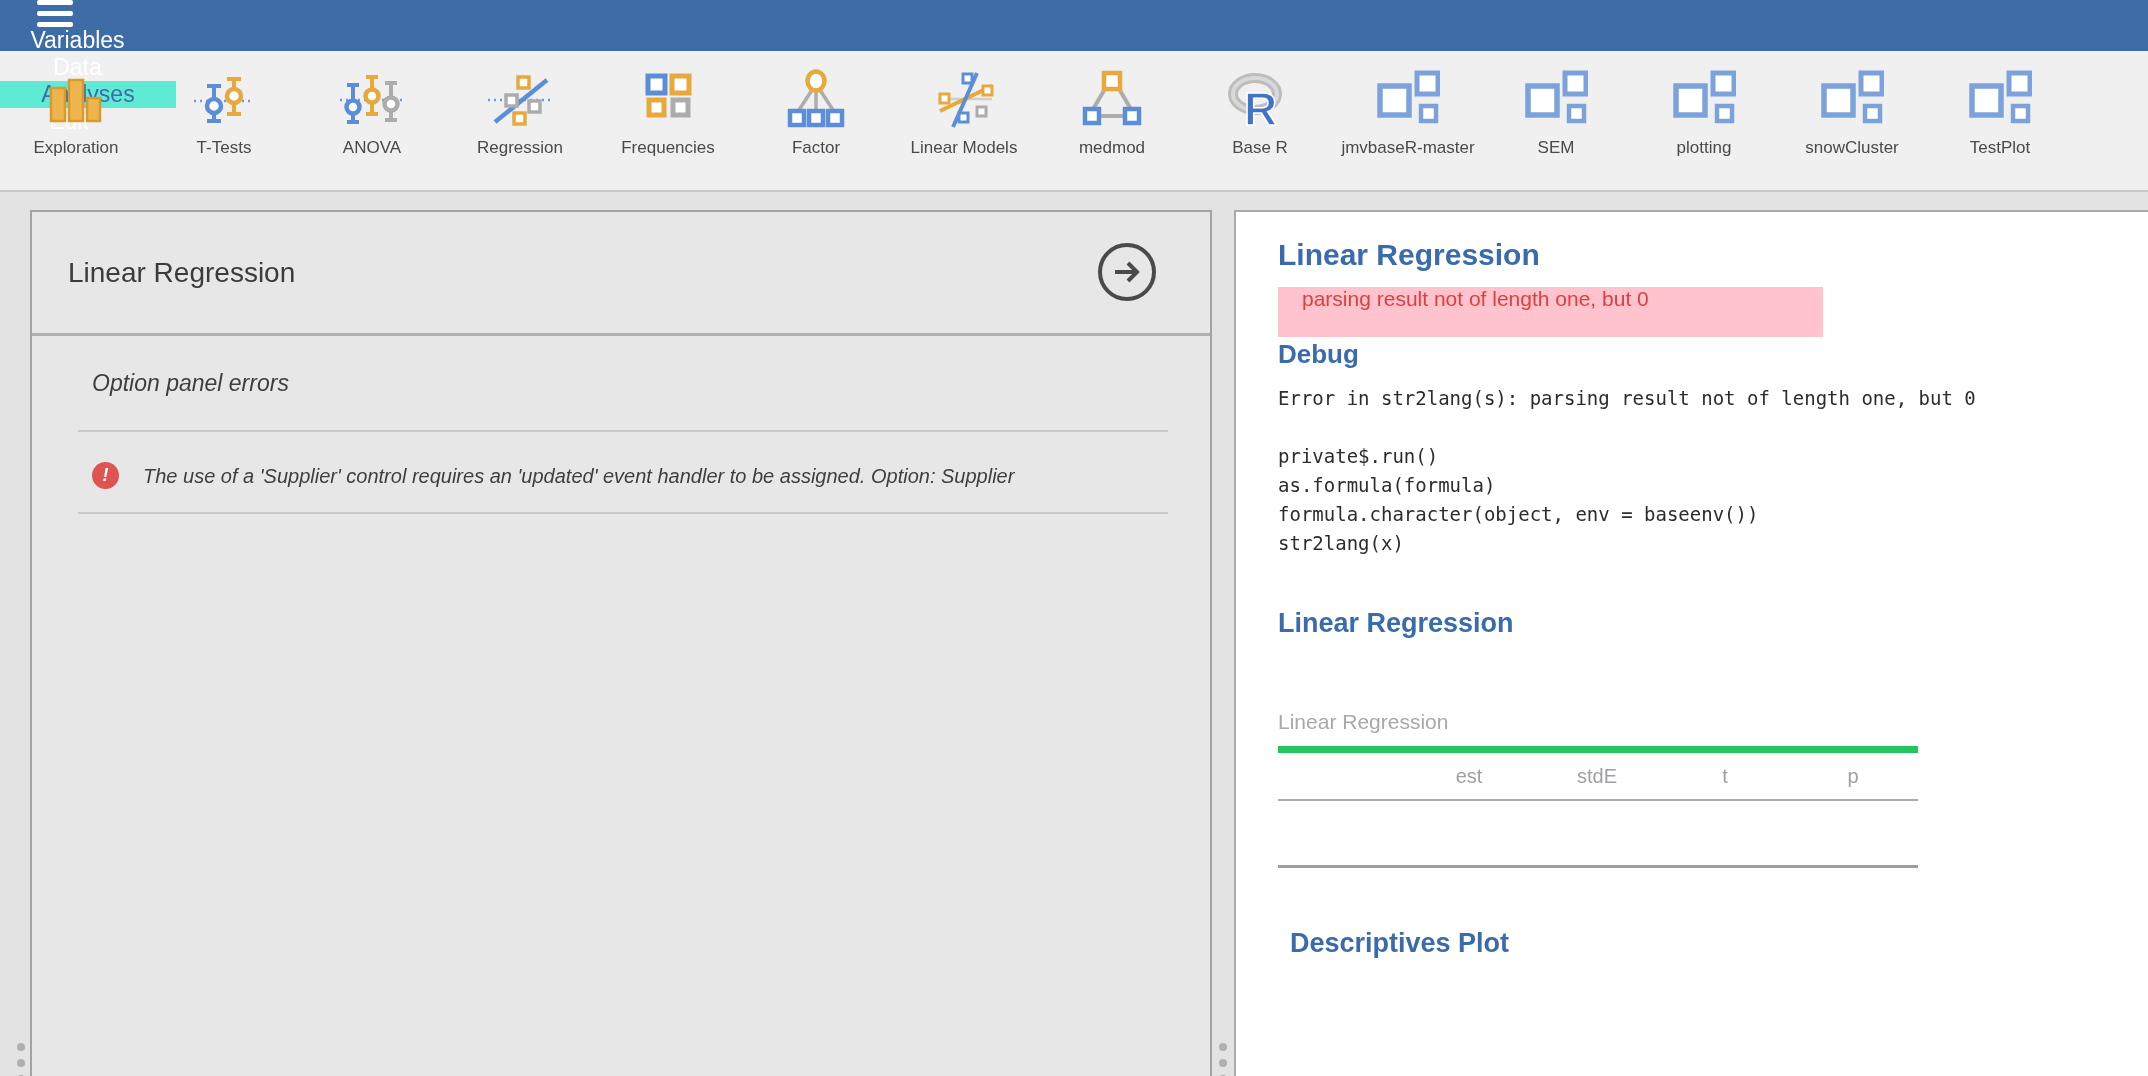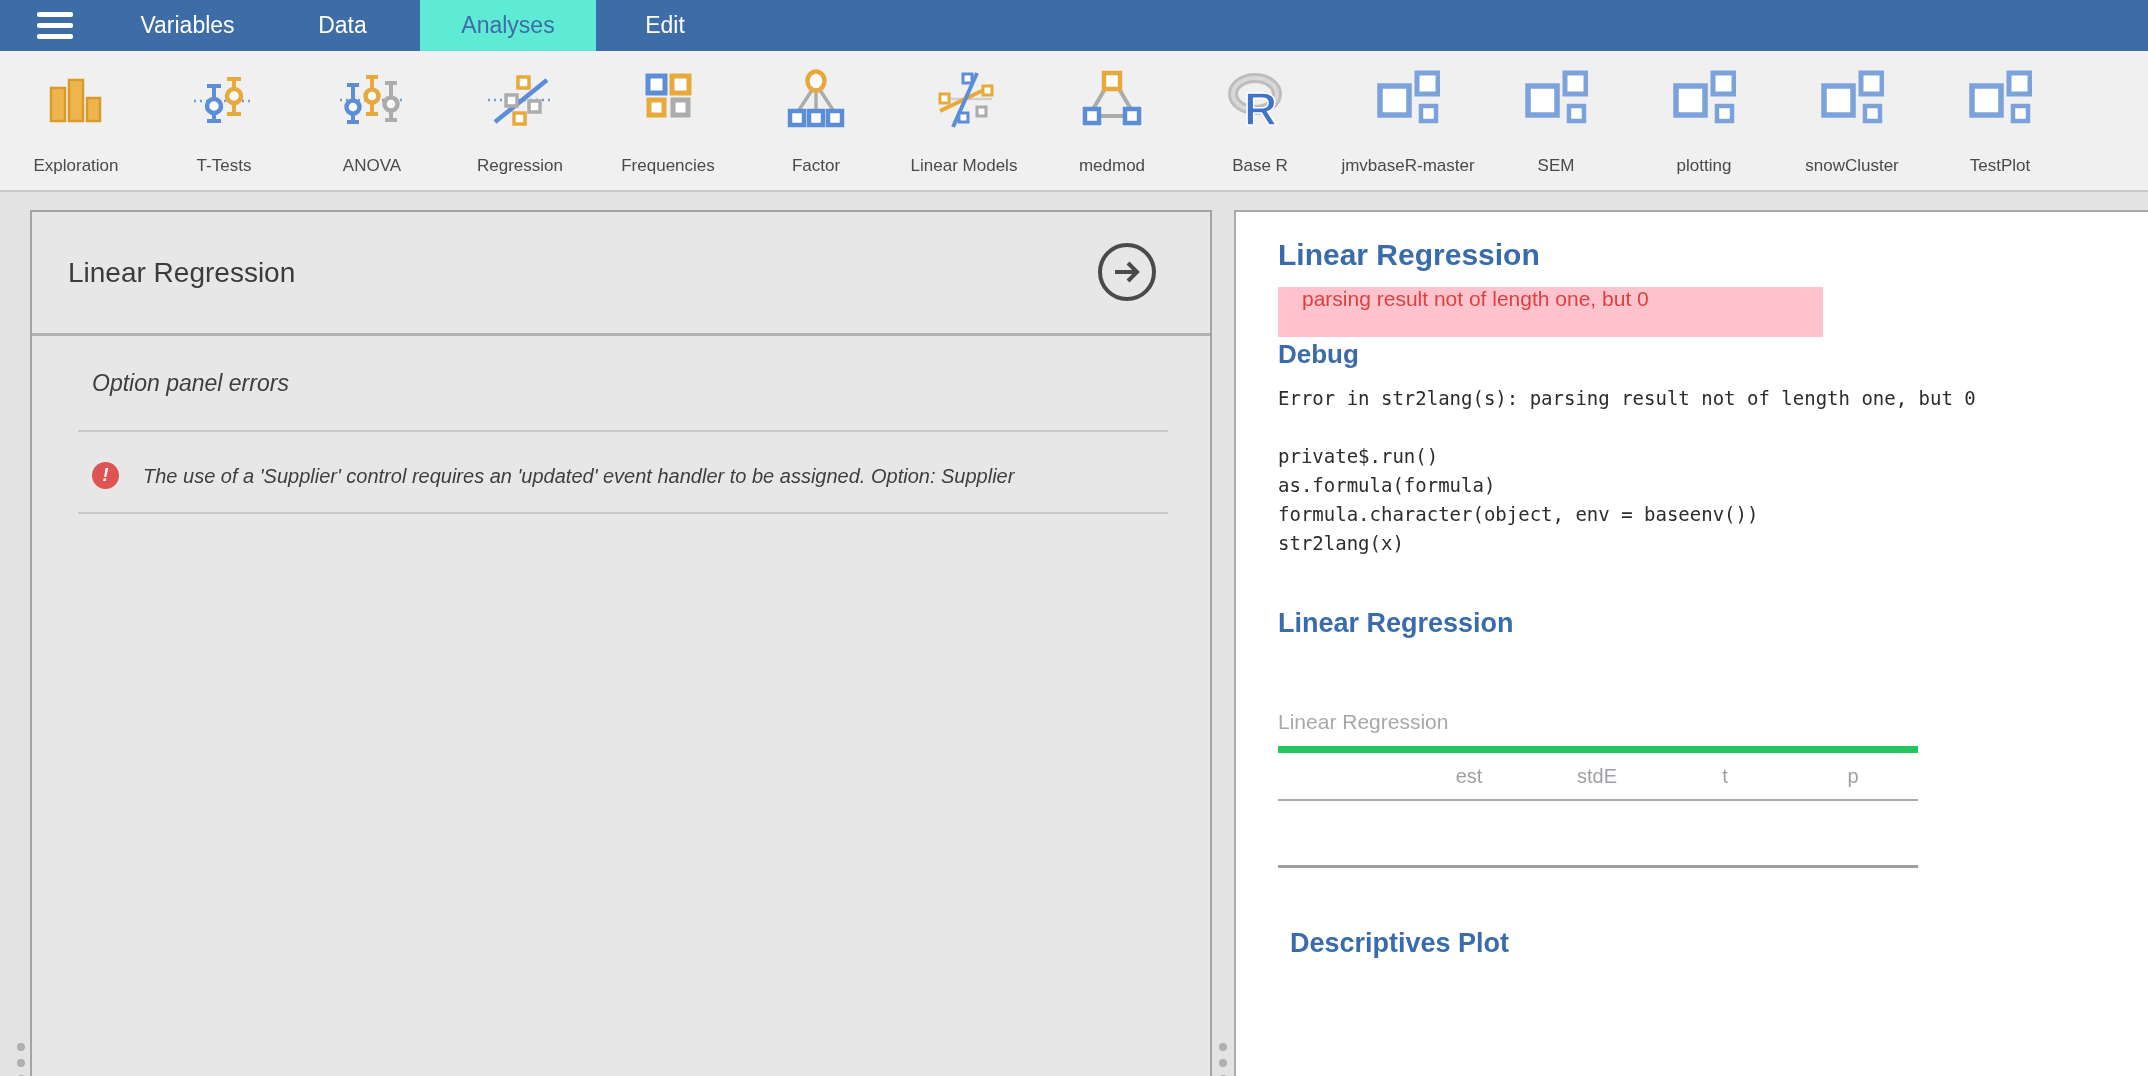--- a/index.html
+++ b/index.html
@@ -2,32 +2,32 @@
 <html><head>
 <meta charset="utf-8">
 <style>
   html,body{margin:0;padding:0;}
   body{
     width:2148px;height:1076px;overflow:hidden;position:relative;
     font-family:"Liberation Sans","DejaVu Sans",sans-serif;
     background:#E3E3E3;
   }
   
-  .topbar{height:51px;background:#3E6CA7;display:flex;align-items:stretch;}
+  .topbar{height:51px;background:#3E6CA7;display:flex;align-items:stretch;flex-direction:column;}
   .hamburger{width:110px;display:flex;flex-direction:column;justify-content:center;align-items:center;gap:6px;cursor:pointer;}
   .hamburger .bar{width:36px;height:5px;background:#FFFFFF;border-radius:2px;}
   .tab{width:155px;display:flex;align-items:center;justify-content:center;
        color:#FFFFFF;font-size:23px;cursor:pointer;}
   .tab.active{background:#5eead4;color:#3E6CA7;width:176px;}
   .tab.small{width:138px;}
   
   .ribbon{height:139px;background:#F0F0F0;border-bottom:2px solid #C9C9C9;display:flex;padding-left:2px;}
   .ribbon-item{width:148px;display:flex;flex-direction:column;align-items:center;padding-top:18px;cursor:pointer;}
   .ribbon-icon{width:64px;height:64px;flex:0 0 auto;}
-  .ribbon-label{font-size:17px;color:#4A4A4A;margin-top:23px;white-space:nowrap;}
+  .ribbon-label{font-size:17px;color:#4A4A4A;margin-top:5px;white-space:nowrap;}
   
   .content{position:absolute;left:16px;top:192px;width:2148px;height:884px;background:#E3E3E3;}
   
   .options-panel{position:absolute;left:14px;top:18px;width:1182px;height:900px;
     background:#E7E7E7;border:2px solid #A3A3A3;box-sizing:border-box;}
   .opt-header{height:121px;border-bottom:3px solid #B1B1B1;display:flex;align-items:center;
     padding-left:36px;position:relative;}
   .opt-title{font-size:28px;font-weight:300;color:#3B3B3B;}
   .arrow-button{position:absolute;right:54px;top:31px;width:58px;height:58px;border:4px solid #4A4A4A;
     border-radius:50%;box-sizing:border-box;display:flex;align-items:center;justify-content:center;cursor:pointer;}

